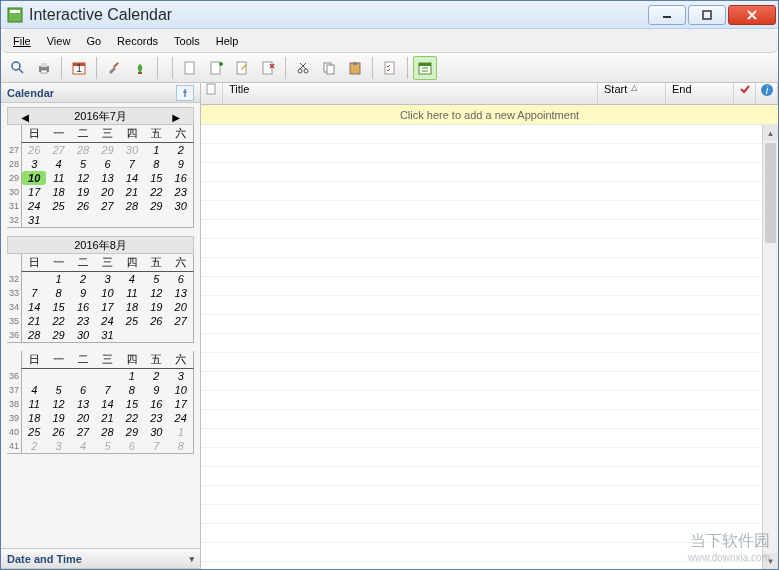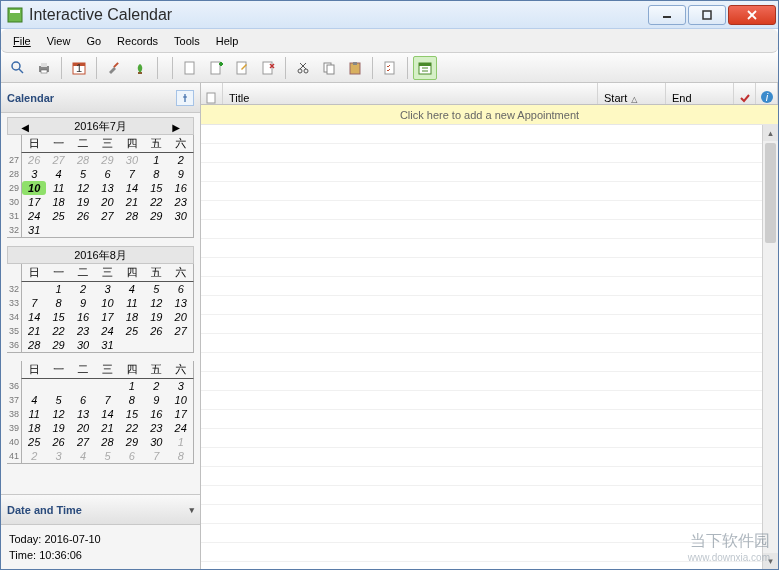--- a/index.html
+++ b/index.html
@@ -21,21 +21,21 @@
 
 .toolbar { height: 30px; display: flex; align-items: center; padding: 2px 4px; background: linear-gradient(#fcfcfc,#e9e9e9); border-bottom: 1px solid #c5c5c5; }
 .tool-btn { width: 24px; height: 24px; display: flex; align-items: center; justify-content: center; cursor: pointer; border: 1px solid transparent; border-radius: 2px; margin: 0 1px; }
 .tool-btn.highlight { background: #d6f0c7; border-color: #8fc96d; }
 .toolbar .sep { width: 1px; height: 22px; background: #c0c0c0; margin: 0 4px; }
 .toolbar .vsplit { width: 6px; background: transparent; }
 
 .body { flex: 1; display: flex; min-height: 0; }
 
 .sidebar { width: 200px; border-right: 1px solid #bfbfbf; background: #f5f5f5; display: flex; flex-direction: column; }
-.panel-hdr { height: 30px; background: linear-gradient(#f9f9f9,#e1e1e1); border-bottom: 1px solid #c8c8c8; display: flex; align-items: center; padding: 0 6px; font-weight: bold; color: #2a4b7c; }
+.panel-hdr { height: 20px; background: linear-gradient(#f9f9f9,#e1e1e1); border-bottom: 1px solid #c8c8c8; display: flex; align-items: center; padding: 0 6px; font-weight: bold; color: #2a4b7c; }
 .panel-hdr .spacer { flex: 1; }
 .pin-btn { width: 18px; height: 16px; border: 1px solid #a6c3e6; background: #eef5fc; display: flex; align-items: center; justify-content: center; cursor: pointer; }
 
 .cal-body { flex: 1; padding: 4px 6px; overflow: hidden; background: #f5f5f5; }
 .month { margin-bottom: 8px; }
 .month-hdr { height: 18px; display: flex; align-items: center; justify-content: center; background: #e6e6e6; border: 1px solid #c7c7c7; font-size: 11px; position: relative; }
 .nav-arrow { position: absolute; top: 2px; width: 14px; height: 14px; font-size: 10px; cursor: pointer; display: flex; align-items: center; justify-content: center; }
 .nav-left { left: 10px; }
 .nav-right { right: 10px; }
 .days-hdr { display: flex; border-left: 1px solid #b0b0b0; border-right: 1px solid #b0b0b0; border-bottom: 1px solid #555; }
@@ -48,21 +48,21 @@
 .cell.today { background: #8fe06a; border-radius: 3px; font-weight: bold; }
 .grid .cells { display: flex; flex: 1; border-left: 1px solid #b0b0b0; border-right: 1px solid #b0b0b0; font-style: italic; }
 .grid-wrap { border-bottom: 1px solid #b0b0b0; }
 
 .dt-panel { border-top: 1px solid #c8c8c8; }
 .dt-body { padding: 6px 8px; background: #f5f5f5; }
 .dt-body div { padding: 2px 0; }
 
 .main { flex: 1; display: flex; flex-direction: column; min-width: 0; }
 .list-hdr { height: 22px; display: flex; align-items: stretch; background: linear-gradient(#fcfcfc,#e6e6e6); border-bottom: 1px solid #c0c0c0; }
-.col { display: flex; align-items: flex-end; padding: 0 6px; border-right: 1px solid #d4d4d4; cursor: pointer; }
+.col { display: flex; align-items: flex-start; padding: 0 6px; border-right: 1px solid #d4d4d4; cursor: pointer; }
 .col.icon { width: 22px; justify-content: center; padding: 0; }
 .col.title { flex: 1; }
 .col.start { width: 68px; }
 .col.end { width: 68px; }
 .sort-ind { font-size: 8px; color: #555; margin-left: 4px; }
 
 .placeholder-row { height: 20px; display: flex; align-items: center; justify-content: center; color: #666; background: #fef9c3; border-bottom: 1px solid #e6e6e6; cursor: pointer; }
 
 .list-area { flex: 1; background: repeating-linear-gradient(#fff 0, #fff 18px, #f0f0f0 18px, #f0f0f0 19px); position: relative; overflow: hidden; }
 
@@ -491,24 +491,20 @@
             </div>
           </div>
         </div>
 
       <div class="dt-panel">
         <div class="panel-hdr">
           <span>Date and Time</span>
           <span class="spacer"></span>
           <span style="font-size:9px;color:#555">▾</span>
         </div>
-        <div class="dt-body">
-          <div>Today: 2016-07-10</div>
-          <div>Time: 10:36:06</div>
-        </div>
       </div>
     </div>
 
     <div class="main">
       <div class="list-hdr">
         <div class="col icon">
             <svg width="12" height="12">
               <rect x="1" y="1" width="8" height="10" fill="#fff" stroke="#999"></rect>
             </svg>
           </div>

